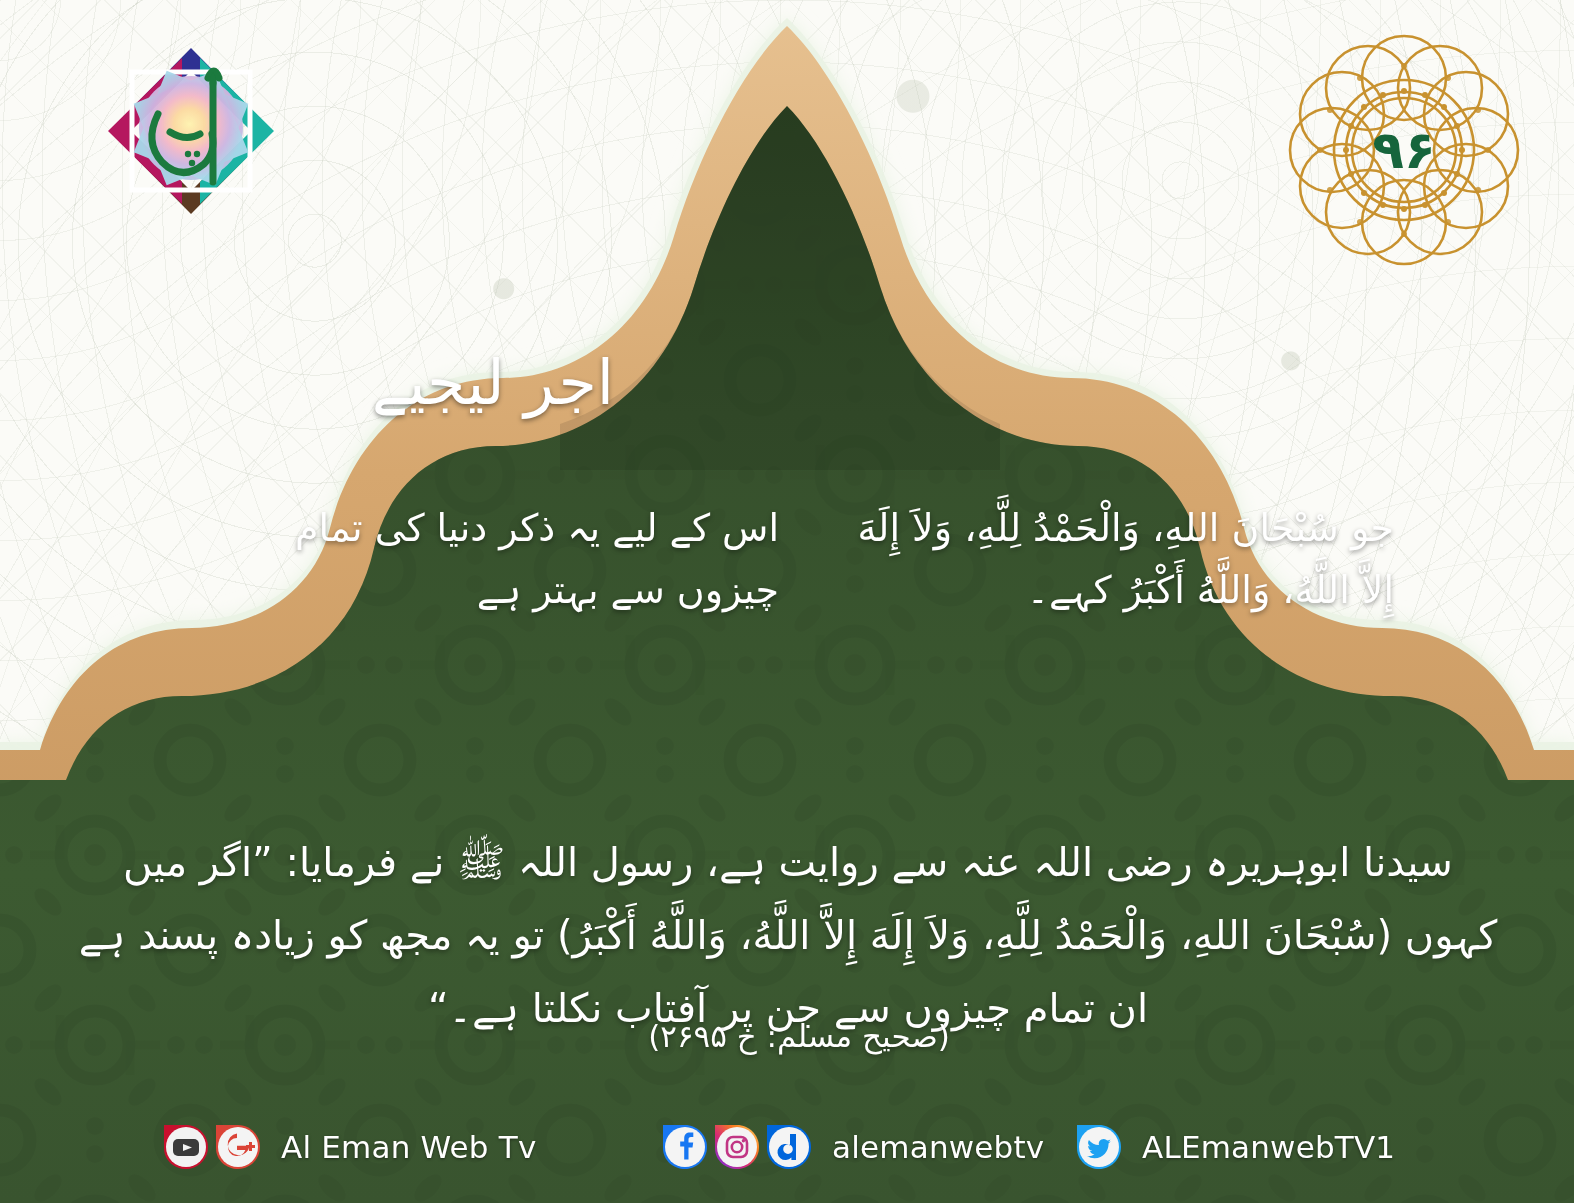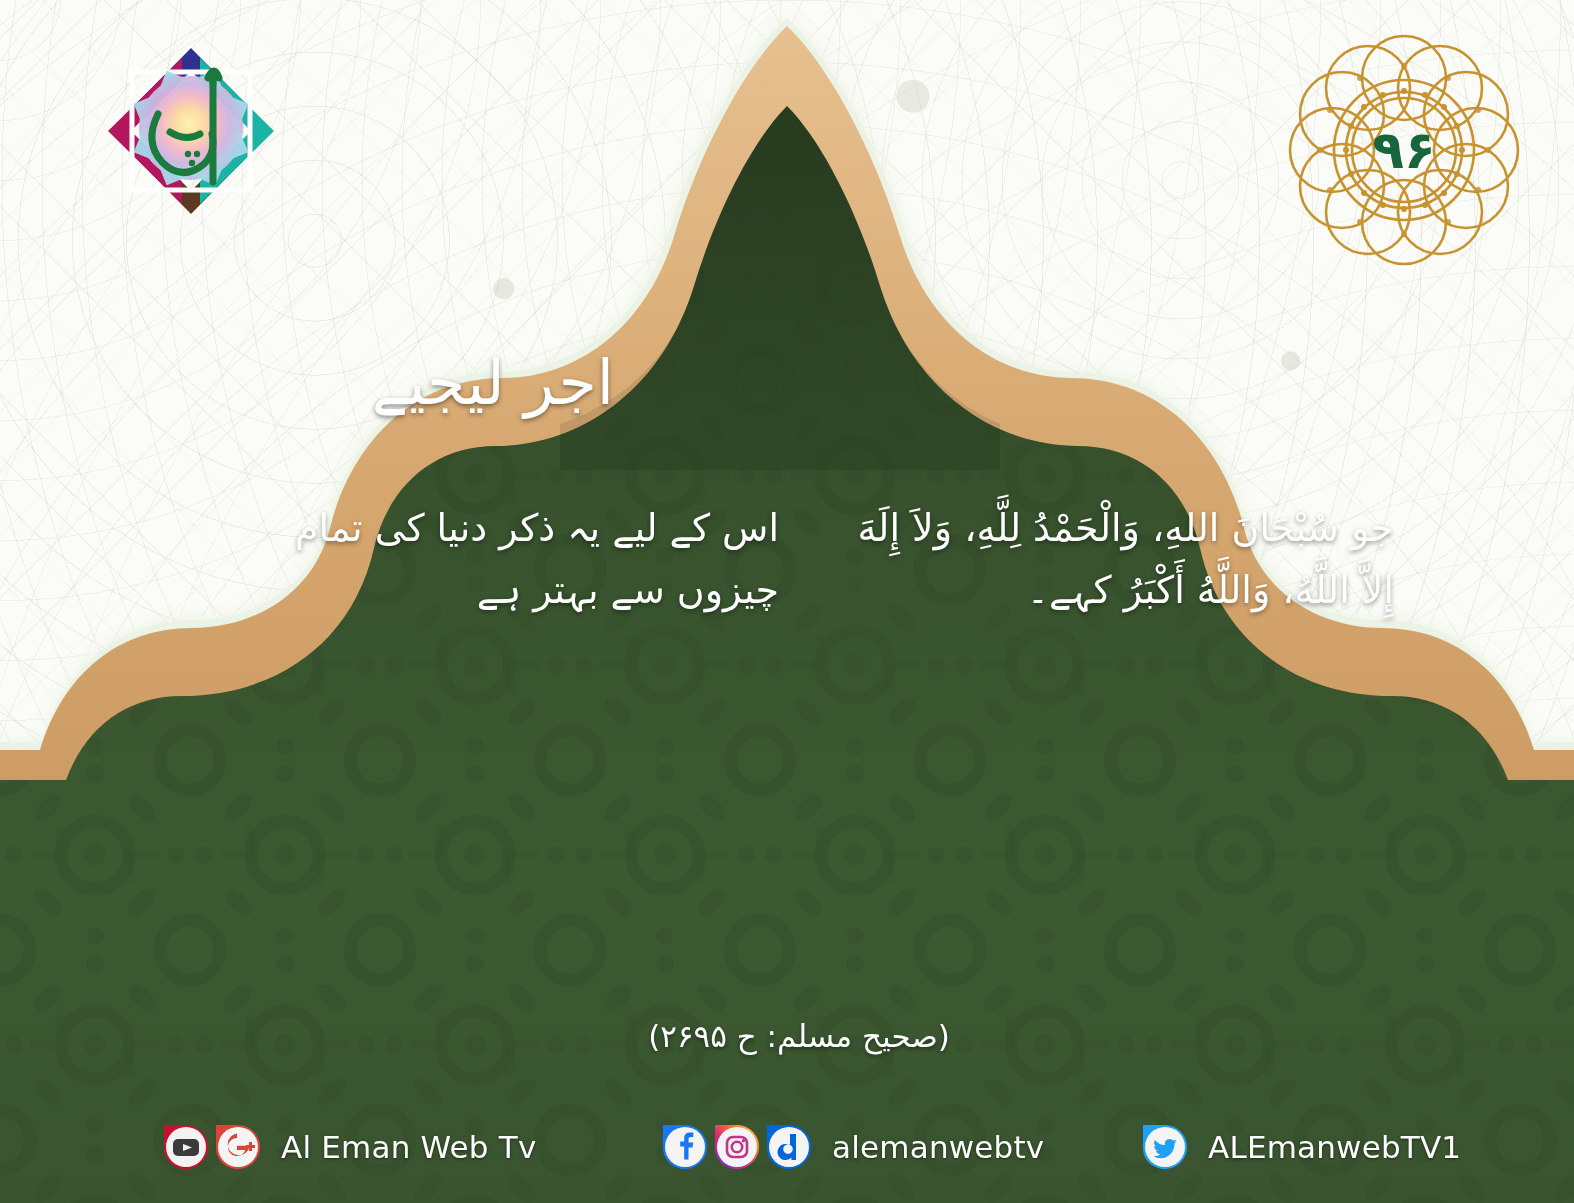--- a/index.html
+++ b/index.html
@@ -119,21 +119,21 @@
     position:absolute; left:0; top:1104px;
     width:1462px; height:86px;
     direction:ltr;
   }
   .social-group {
     position:absolute; top:0;
     display:flex; align-items:center; height:86px;
   }
   #social-youtube   { left:163px; }
   #social-facebook  { left:662px; }
-  #social-twitter   { left:1142px; }
+  #social-twitter   { left:1076px; }
 
   .icon-stack { display:flex; align-items:center; }
   .social-icon {
     position:relative;
     width:46px; height:46px;
     margin-right:6px;
     flex:0 0 auto;
   }
   .social-icon svg { display:block; width:46px; height:46px; }
 
@@ -368,20 +368,21 @@
 
     <div class="headings">
       <div class="heading" id="heading-ajr">اجر لیجیے</div>
     </div>
 
     <div class="columns">
       <div class="col" id="col-arabic">جو سُبْحَانَ اللهِ، وَالْحَمْدُ لِلَّهِ، وَلاَ إِلَهَ إِلاَّ اللَّهُ، وَاللَّهُ أَكْبَرُ کہے۔</div>
       <div class="col" id="col-urdu">اس کے لیے یہ ذکر دنیا کی تمام چیزوں سے بہتر ہے</div>
     </div>
 
+    <div class="hadith">سیدنا ابوہریرہ رضی اللہ عنہ سے روایت ہے، رسول اللہ ﷺ نے فرمایا: ”اگر میں کہوں (سُبْحَانَ اللهِ، وَالْحَمْدُ لِلَّهِ، وَلاَ إِلَهَ إِلاَّ اللَّهُ، وَاللَّهُ أَكْبَرُ) تو یہ مجھ کو زیادہ پسند ہے ان تمام چیزوں سے جن پر آفتاب نکلتا ہے۔“</div>
     <div class="citation">(صحیح مسلم: ح ۲۶۹۵)</div>
 
     <div class="footer">
 
       <div class="social-group" id="social-youtube">
         <div class="icon-stack">
           <span class="social-icon">
             <svg viewBox="0 0 46 46" xmlns="http://www.w3.org/2000/svg">
               <path d="M23 1 C34 1 45 9 45 22 L45 45 L23 45 C11 45 1 35 1 23 C1 11 11 1 23 1 Z" fill="#C8102E" transform="rotate(180 23 23)"></path>
               <circle cx="23" cy="23" r="20" fill="#F2F2F2"></circle>

